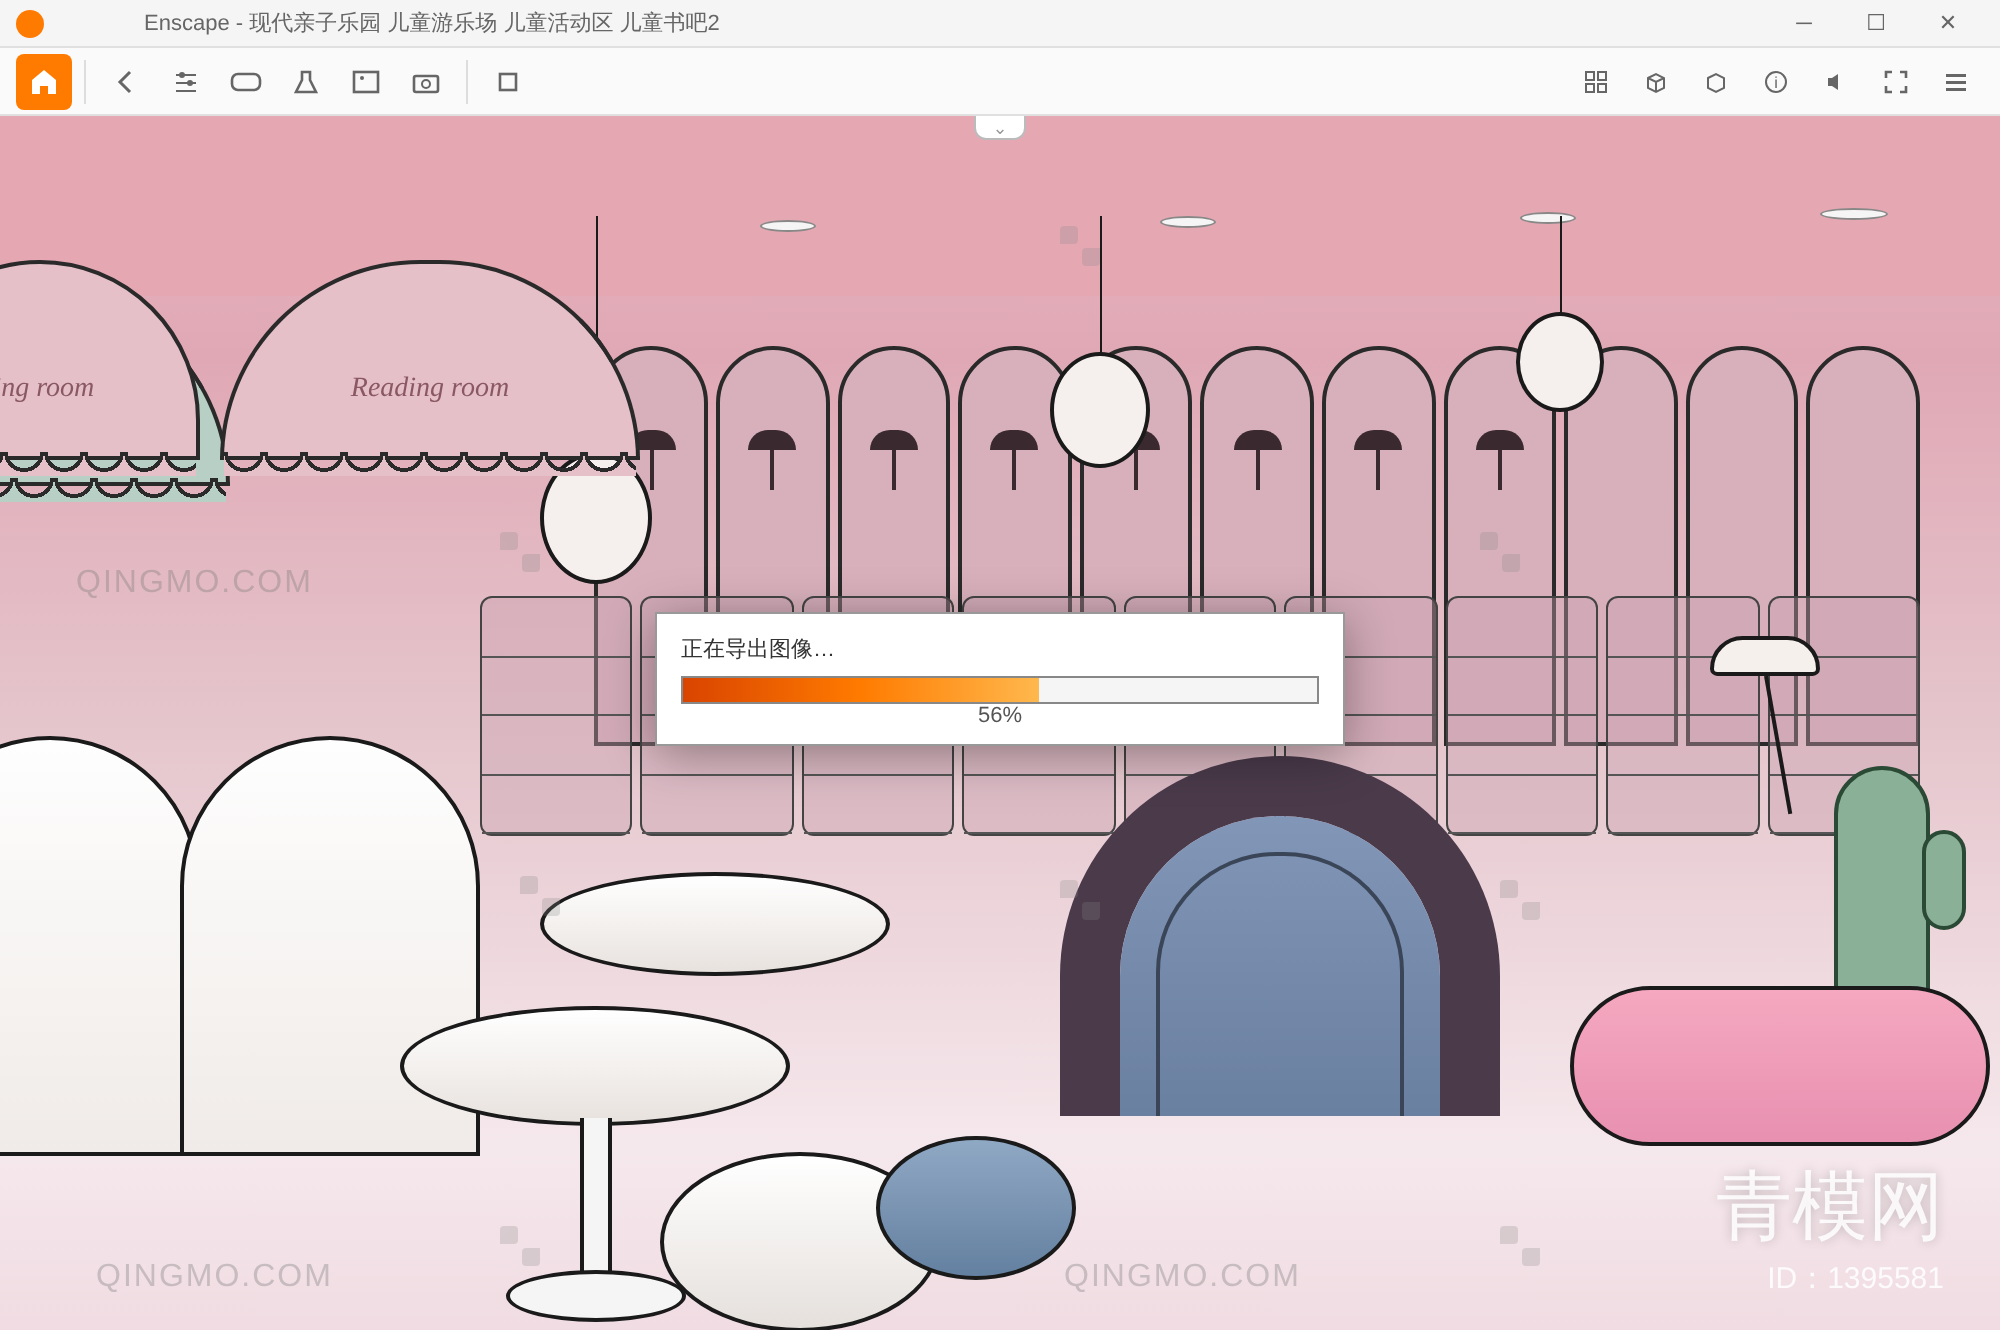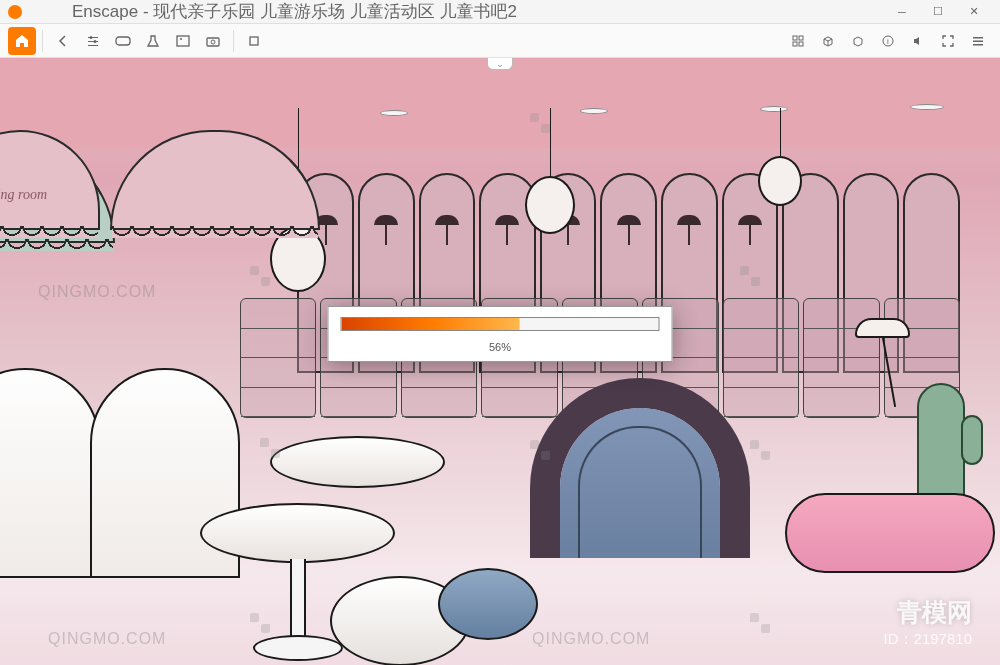--- a/index.html
+++ b/index.html
@@ -1,20 +1,20 @@
 <!DOCTYPE html>
 <html><head>
   <meta charset="utf-8">
   <style>
     * { margin: 0; padding: 0; box-sizing: border-box; }
     body { width: 1000px; height: 665px; font-family: "Microsoft YaHei", Arial, sans-serif; overflow: hidden; position: relative; background: #f0f0f0; }
     
     .title-bar { height: 24px; background: #f5f5f5; display: flex; align-items: center; padding: 0 8px; border-bottom: 1px solid #e0e0e0; }
     .app-icon { width: 14px; height: 14px; background: #ff7b00; border-radius: 50%; margin-right: 6px; }
-    .title-text { font-size: 17px; color: #666; flex: 1; padding-left: 44px; }
+    .title-text { font-size: 11px; color: #666; flex: 1; padding-left: 44px; }
     .window-controls { display: flex; gap: 0; }
     .win-btn { width: 36px; height: 24px; display: flex; align-items: center; justify-content: center; font-size: 11px; color: #666; cursor: pointer; }
     
     .toolbar { height: 34px; background: #fafafa; display: flex; align-items: center; padding: 0 8px; border-bottom: 1px solid #e0e0e0; }
     .toolbar-left { display: flex; gap: 2px; align-items: center; }
     .toolbar-right { display: flex; gap: 2px; margin-left: auto; align-items: center; }
     .tool-btn { width: 28px; height: 28px; display: flex; align-items: center; justify-content: center; border-radius: 4px; cursor: pointer; }
     .tool-btn.home { background: #ff7b00; }
     .divider { width: 1px; height: 22px; background: #ddd; margin: 0 4px; }
     
@@ -78,33 +78,33 @@
     .cactus { position: absolute; right: 35px; top: 325px; width: 48px; height: 120px; background: #8ab098; border: 2px solid #2a4a35; border-radius: 24px 24px 8px 8px; }
     .cactus-arm { position: absolute; right: -20px; top: 30px; width: 22px; height: 50px; background: #8ab098; border: 2px solid #2a4a35; border-radius: 11px; }
     
     
     .floor-lamp { position: absolute; right: 90px; top: 260px; }
     .lamp-shade { width: 55px; height: 20px; background: #f5f0ec; border: 2px solid #1a1a1a; border-radius: 27px 27px 6px 6px; }
     .lamp-pole { width: 2px; height: 70px; background: #1a1a1a; margin: 0 auto; transform: rotate(-10deg); transform-origin: top; }
     
     
     .watermark-qm { position: absolute; font-size: 16px; color: rgba(120,120,120,0.35); letter-spacing: 1px; font-family: Arial; }
-    .watermark-main { position: absolute; right: 28px; bottom: 36px; font-size: 25px; color: rgba(255,255,255,0.85); font-weight: 700; font-family: "Microsoft YaHei"; text-shadow: 0 0 6px rgba(0,0,0,0.2); }
+    .watermark-main { position: absolute; right: 28px; bottom: 36px; font-size: 38px; color: rgba(255,255,255,0.85); font-weight: 400; font-family: "Microsoft YaHei"; text-shadow: 0 0 6px rgba(0,0,0,0.2); }
     .watermark-id { position: absolute; right: 28px; bottom: 16px; font-size: 15px; color: rgba(255,255,255,0.85); font-family: Arial; }
     .wm-icon { position: absolute; width: 20px; height: 20px; opacity: 0.25; }
     .wm-icon::before, .wm-icon::after { content: ''; position: absolute; width: 9px; height: 9px; background: #888; border-radius: 2px 2px 2px 0; }
     .wm-icon::before { top: 0; left: 0; }
     .wm-icon::after { bottom: 0; right: 0; transform: rotate(180deg); }
     
     
     .progress-dialog { position: absolute; left: 50%; top: 248px; transform: translateX(-50%); width: 345px; background: #ffffff; border: 1px solid #999; box-shadow: 0 4px 24px rgba(0,0,0,0.35); padding: 10px 12px 8px; }
     .progress-title { font-size: 11px; color: #333; margin-bottom: 6px; }
     .progress-bar-track { width: 100%; height: 14px; border: 1px solid #888; background: #f5f5f5; position: relative; overflow: hidden; }
     .progress-bar-fill { height: 100%; background: linear-gradient(90deg, #d94400 0%, #ff7b00 50%, #ffb84d 100%); }
-    .progress-percent { text-align: center; font-size: 11px; color: #555; margin-top: 10px; }
+    .progress-percent { text-align: center; font-size: 11px; color: #555; margin-top: 0; }
     .progress-actions { display: flex; justify-content: flex-end; margin-top: 8px; }
     .cancel-btn { font-size: 11px; color: #333; padding: 3px 10px; cursor: pointer; background: transparent; border: none; }
     
     
     .dropdown-btn { position: absolute; left: 50%; top: 0; transform: translateX(-50%); width: 26px; height: 12px; background: #fff; border: 1px solid #bbb; border-top: none; border-radius: 0 0 6px 6px; display: flex; align-items: center; justify-content: center; font-size: 9px; color: #999; cursor: pointer; }
   </style>
 </head>
 <body>
 
 <div class="title-bar">
@@ -321,20 +321,21 @@
     </div>
 
     <div class="awning green" style="left:-95px; top:85px">
       <div class="awning-scallop"></div>
     </div>
     <div class="awning" style="left:-60px; top:72px; width:160px; z-index:2;">
       <div class="awning-text">ling room</div>
       <div class="awning-scallop"></div>
     </div>
     <div class="awning" style="left:110px; top:72px; z-index:2;">
+      <div class="awning-text">Reading room</div>
       <div class="awning-scallop"></div>
     </div>
 
     <div class="pendant-wire" style="left:298px; top:50px; height:120px"></div>
     <div class="pendant" style="left:270px; top:168px"></div>
     <div class="pendant-wire" style="left:550px; top:50px; height:70px"></div>
     <div class="pendant" style="left:525px; top:118px; width:50px; height:58px"></div>
     <div class="pendant-wire" style="left:780px; top:50px; height:50px"></div>
     <div class="pendant" style="left:758px; top:98px; width:44px; height:50px"></div>
 
@@ -378,26 +379,27 @@
     <div class="wm-icon" style="left:250px; top:208px"></div>
     <div class="wm-icon" style="left:530px; top:55px"></div>
     <div class="wm-icon" style="left:740px; top:208px"></div>
     <div class="wm-icon" style="left:250px; top:555px"></div>
     <div class="wm-icon" style="left:260px; top:380px"></div>
     <div class="wm-icon" style="left:530px; top:382px"></div>
     <div class="wm-icon" style="left:750px; top:555px"></div>
     <div class="wm-icon" style="left:750px; top:382px"></div>
 
     <div class="watermark-main">青模网</div>
-    <div class="watermark-id">ID：2197810</div>
+    <div class="watermark-id">ID：1395581</div>
   </div>
 
   <div class="dropdown-btn">
     <span>⌄</span>
   </div>
 
   <div class="progress-dialog">
+    <div class="progress-title">正在导出图像…</div>
     <div class="progress-bar-track">
       <div class="progress-bar-fill" style="width:56%"></div>
     </div>
     <div class="progress-percent">56%</div>
   </div>
 </div>
 
 </body></html>

